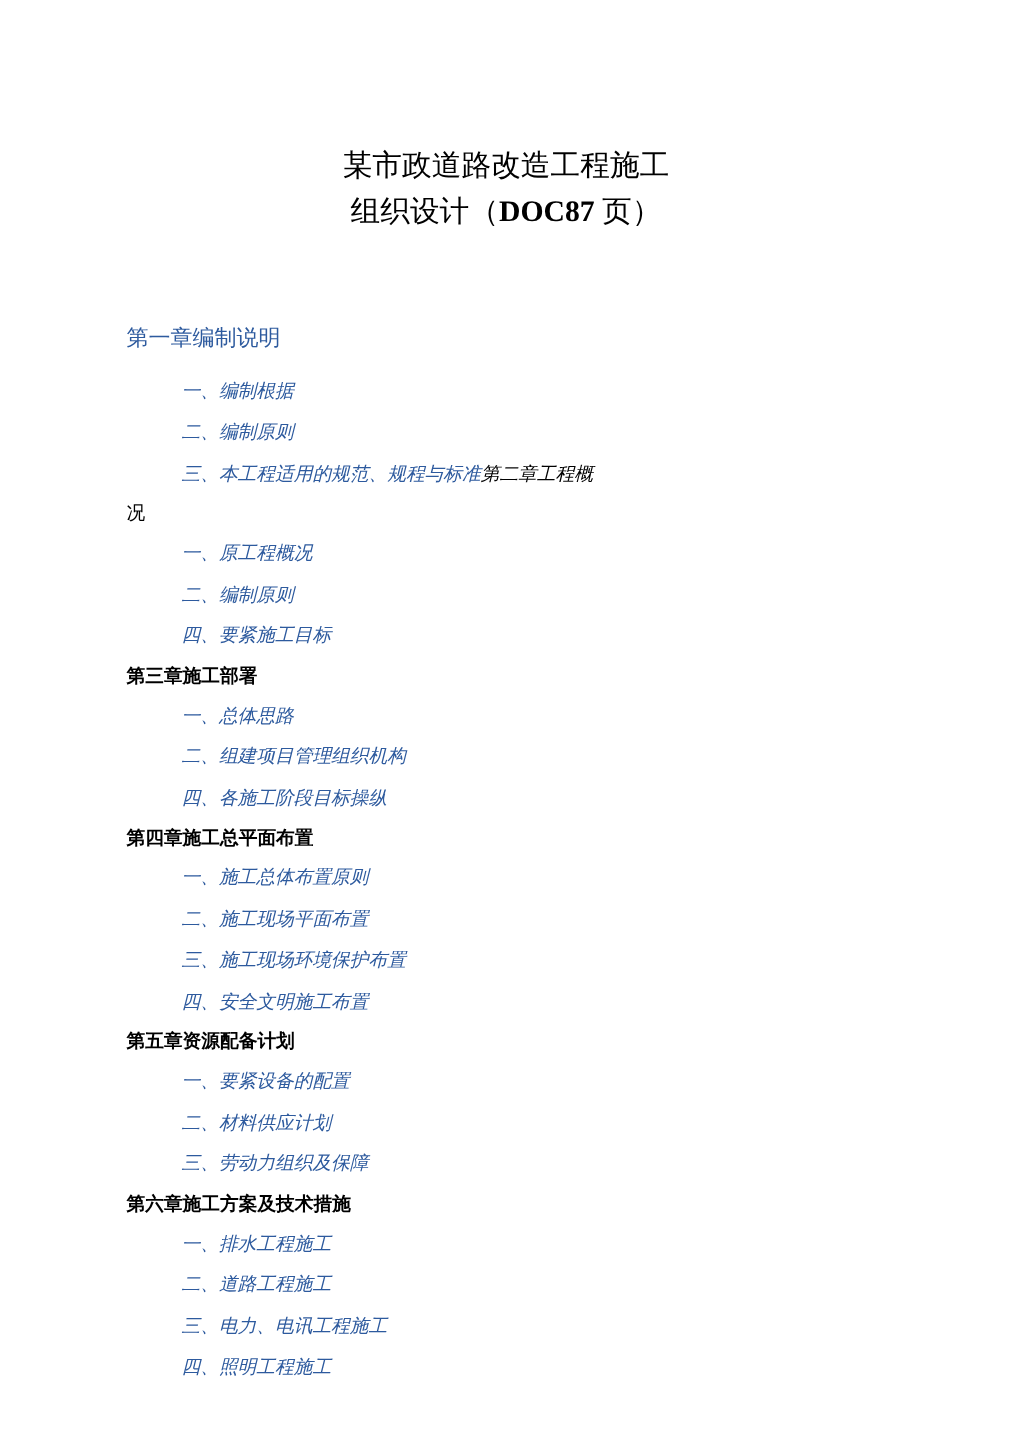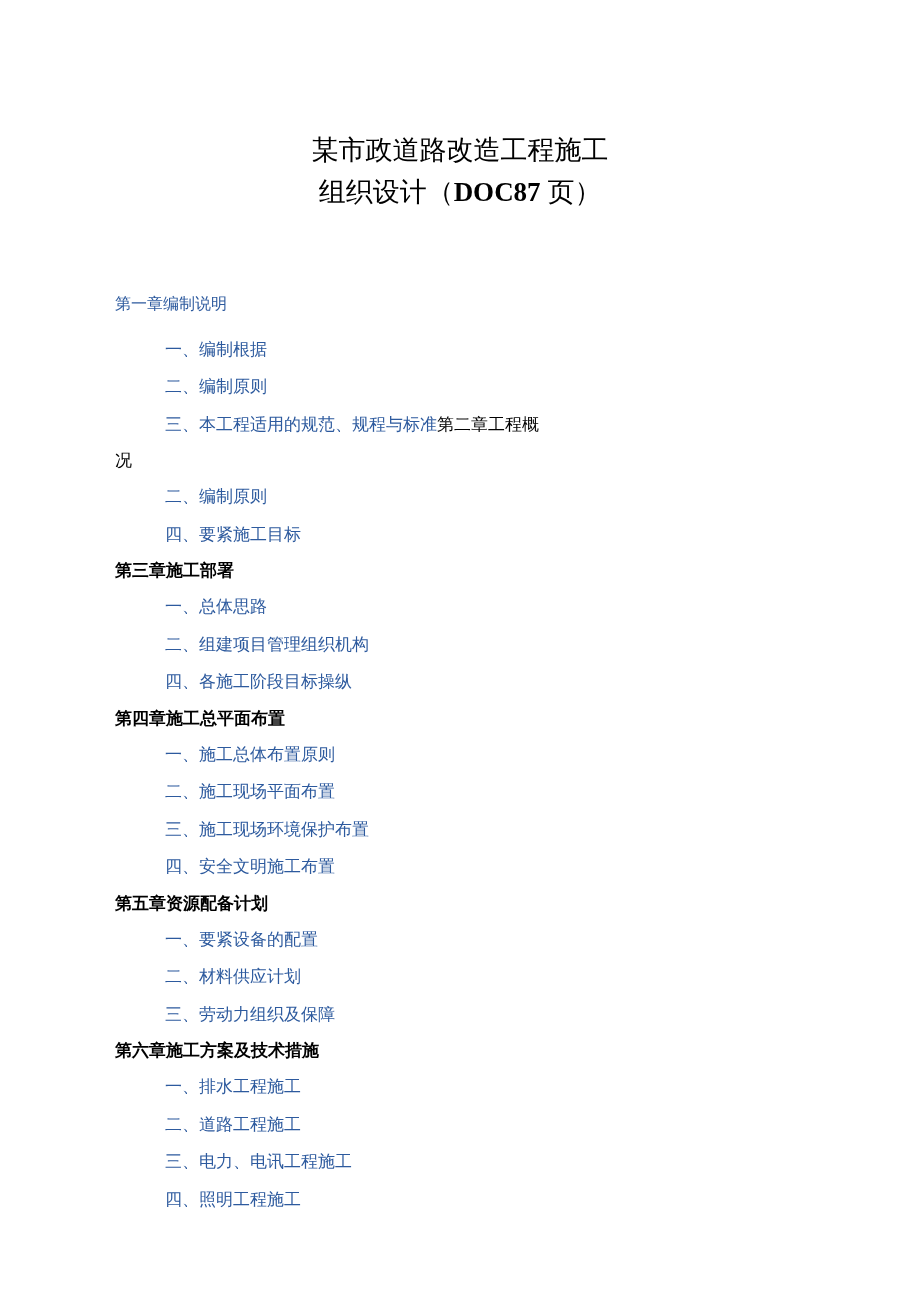--- a/index.html
+++ b/index.html
@@ -21,28 +21,29 @@
       font-family: "SimSun", "宋体", serif;
       font-weight: normal;
       padding: 0 70px;
     }
     .doc-title .bold-en {
       font-family: "Times New Roman", serif;
       font-weight: bold;
     }
     .chapter-heading {
       color: #2d5a9e;
-      font-size: 16px;
+      font-size: 20px;
       margin: 0 0 22px 0;
       font-weight: normal;
     }
     .section-line {
       margin: 0 0 12px 50px;
       font-size: 17px;
       line-height: 1.5;
+      font-style: italic;
     }
     .section-line .link {
       color: #2d5a9e;
     }
     .section-line .inline-chapter {
       color: #000;
       text-align: center;
     }
     .wrap-continuation {
       color: #000;
@@ -65,20 +66,21 @@
     <span>某市政道路改造工程施工</span><br>
     <span>组织设计（</span><span class="bold-en">DOC87</span><span> 页）</span>
   </div>
 
   <div class="chapter-heading">第一章编制说明</div>
   <div class="section-line"><span class="link">一、编制根据</span></div>
   <div class="section-line"><span class="link">二、编制原则</span></div>
   <div class="section-line"><span class="link">三、本工程适用的规范、规程与标准</span><span class="inline-chapter">第二章工程概</span></div>
   <div class="wrap-continuation">况</div>
 
+  <div class="section-line"><span class="link">一、原工程概况</span></div>
   <div class="section-line"><span class="link">二、编制原则</span></div>
   <div class="section-line"><span class="link">四、要紧施工目标</span></div>
 
   <div class="chapter-plain">第三章施工部署</div>
   <div class="section-line"><span class="link">一、总体思路</span></div>
   <div class="section-line"><span class="link">二、组建项目管理组织机构</span></div>
   <div class="section-line"><span class="link">四、各施工阶段目标操纵</span></div>
 
   <div class="chapter-plain">第四章施工总平面布置</div>
   <div class="section-line"><span class="link">一、施工总体布置原则</span></div>

